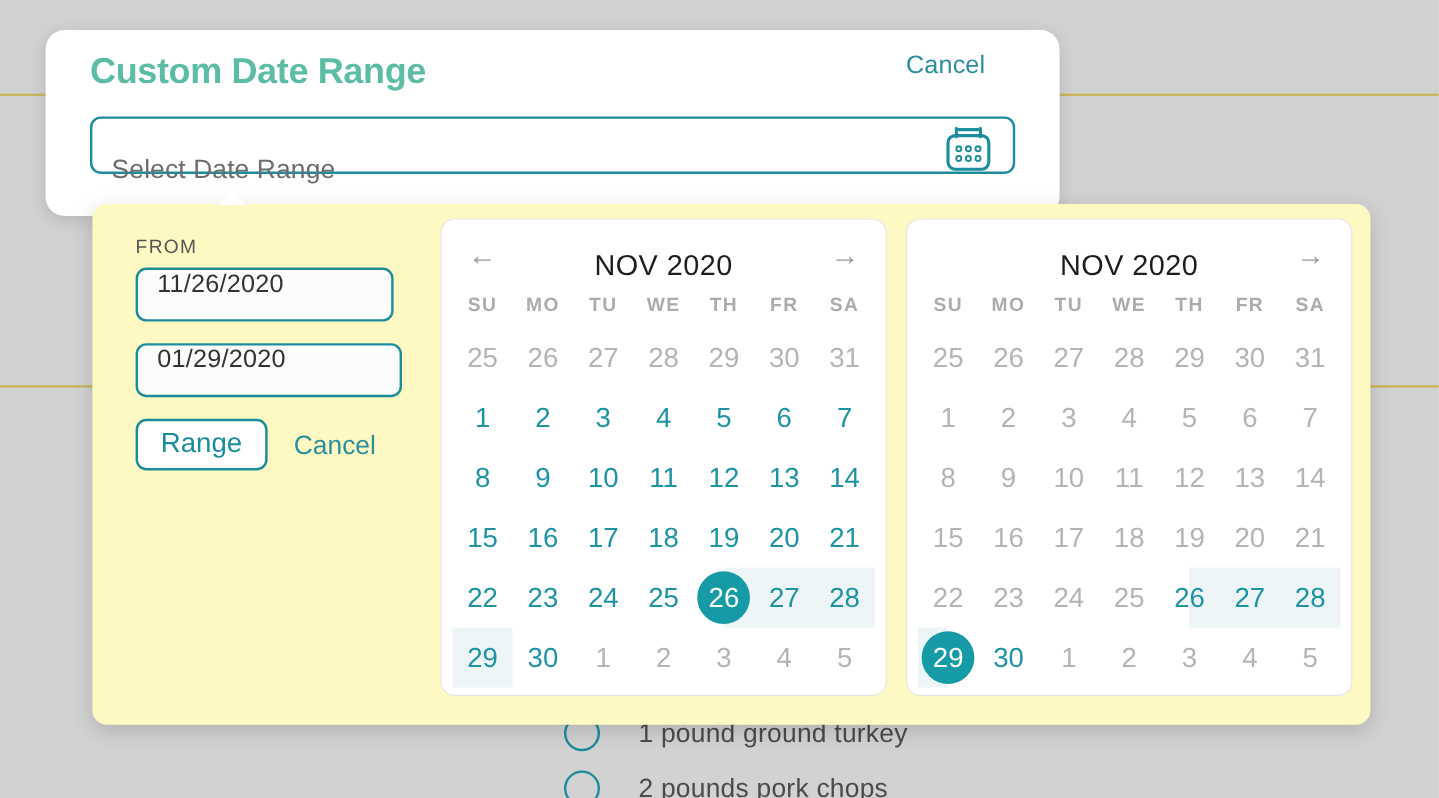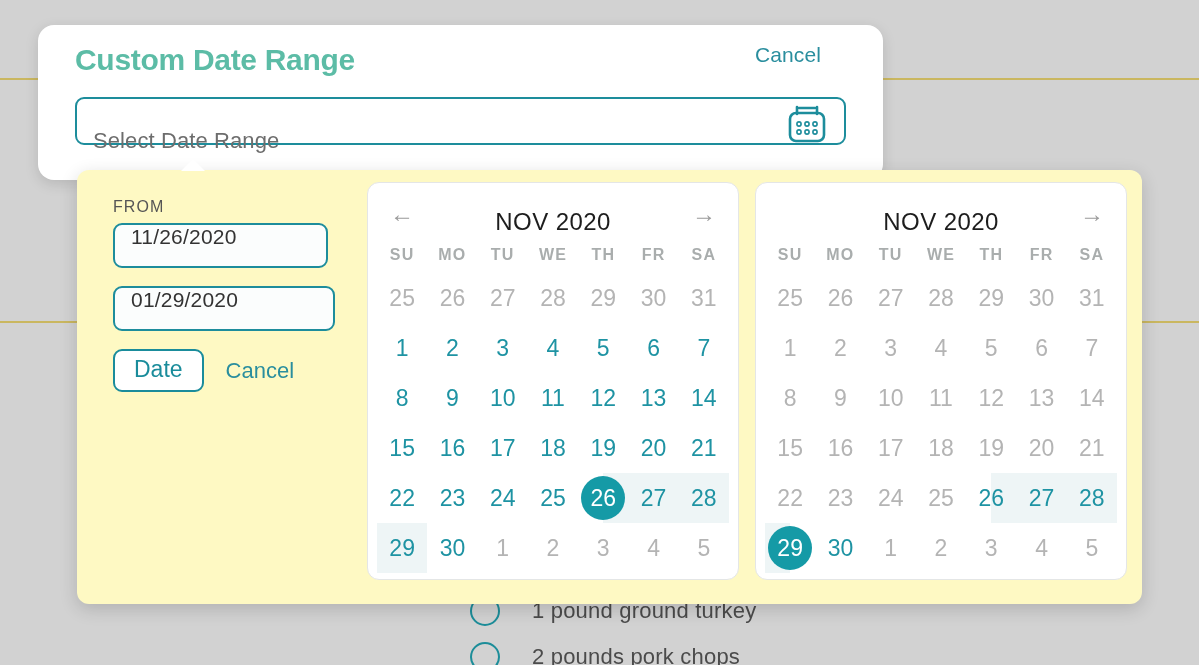--- a/index.html
+++ b/index.html
@@ -184,21 +184,21 @@
 
     <div class="fields">
       <div class="flabel">FROM</div>
       <div class="fbox">
         <span>11/26/2020</span>
       </div>
       <div class="fbox wide">
         <span>01/29/2020</span>
       </div>
       <div class="actions">
-        <button class="apply-btn">Date</button>
+        <button class="apply-btn">Range</button>
         <div class="panel-cancel">Cancel</div>
       </div>
     </div>
 
     <div class="cals" id="calendars">
         <div class="cal">
           <div class="cal-head">
             <div class="nav">←</div>
             <div class="cal-title">NOV 2020</div>
             <div class="nav">→</div>

